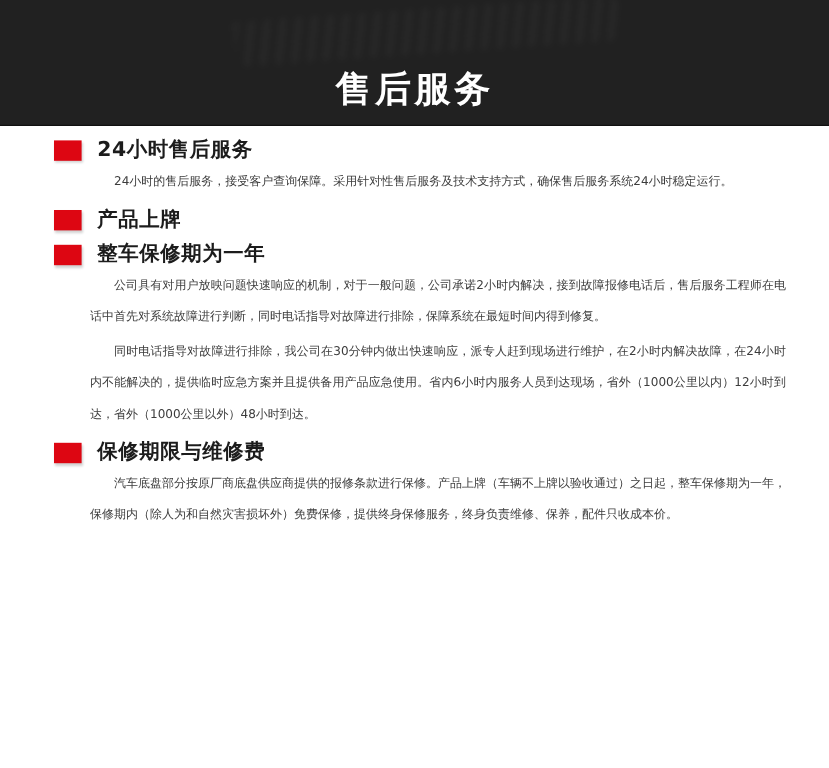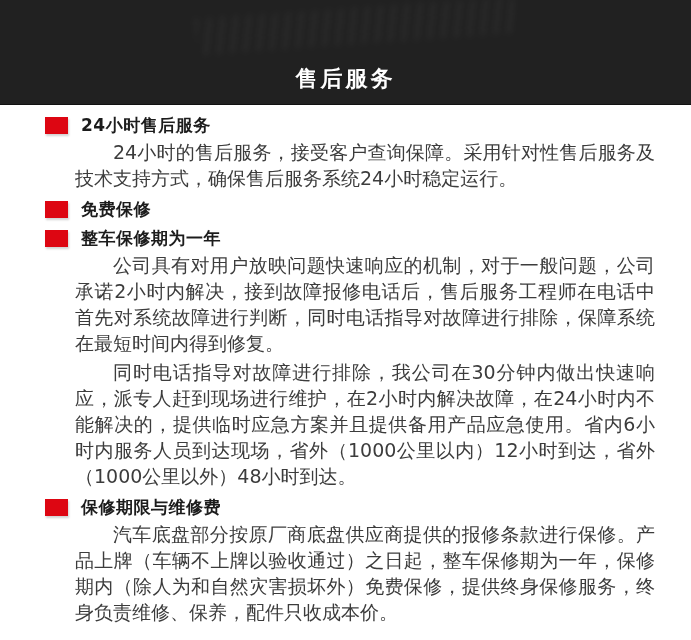--- a/index.html
+++ b/index.html
@@ -25,21 +25,21 @@
     position: relative;
     display: flex;
     align-items: flex-end;
     justify-content: center;
     padding-bottom: 14px;
     border-bottom: 1px solid #111;
   }
   .banner h1 {
     margin: 0;
     color: var(--banner-text);
-    font-size: 22px;
+    font-size: 30px;
     font-weight: bold;
     letter-spacing: 3px;
     line-height: 1;
   }
   .watermark {
     position: absolute;
     top: 7px;
     left: 195px;
     width: 320px;
     height: 38px;
@@ -72,21 +72,21 @@
     margin: 0;
     font-size: 17px;
     font-weight: bold;
     color: var(--heading-color);
     letter-spacing: 0.5px;
     line-height: 21px;
   }
   .para {
     margin: 3px 0 0 30px;
     width: 580px;
-    font-size: 19px;
+    font-size: 10px;
     line-height: 26px;
     color: var(--body-color);
     text-indent: 2em;
     text-align: justify;
   }
 </style>
 </head>
 <body>
 
 <div class="page">
@@ -99,21 +99,21 @@
     <div class="section-heading">
       <span class="bullet"></span>
       <h2 class="heading-text">24小时售后服务</h2>
     </div>
   <p class="para">24小时的售后服务，接受客户查询保障。采用针对性售后服务及技术支持方式，确保售后服务系统24小时稳定运行。</p>
       </section>
 
   <section class="section">
     <div class="section-heading">
       <span class="bullet"></span>
-      <h2 class="heading-text">免费保修</h2>
+      <h2 class="heading-text">产品上牌</h2>
     </div>
       </section>
 
   <section class="section">
     <div class="section-heading">
       <span class="bullet"></span>
       <h2 class="heading-text">整车保修期为一年</h2>
     </div>
   <p class="para">公司具有对用户放映问题快速响应的机制，对于一般问题，公司承诺2小时内解决，接到故障报修电话后，售后服务工程师在电话中首先对系统故障进行判断，同时电话指导对故障进行排除，保障系统在最短时间内得到修复。</p>
         <p class="para">同时电话指导对故障进行排除，我公司在30分钟内做出快速响应，派专人赶到现场进行维护，在2小时内解决故障，在24小时内不能解决的，提供临时应急方案并且提供备用产品应急使用。省内6小时内服务人员到达现场，省外（1000公里以内）12小时到达，省外（1000公里以外）48小时到达。</p>

